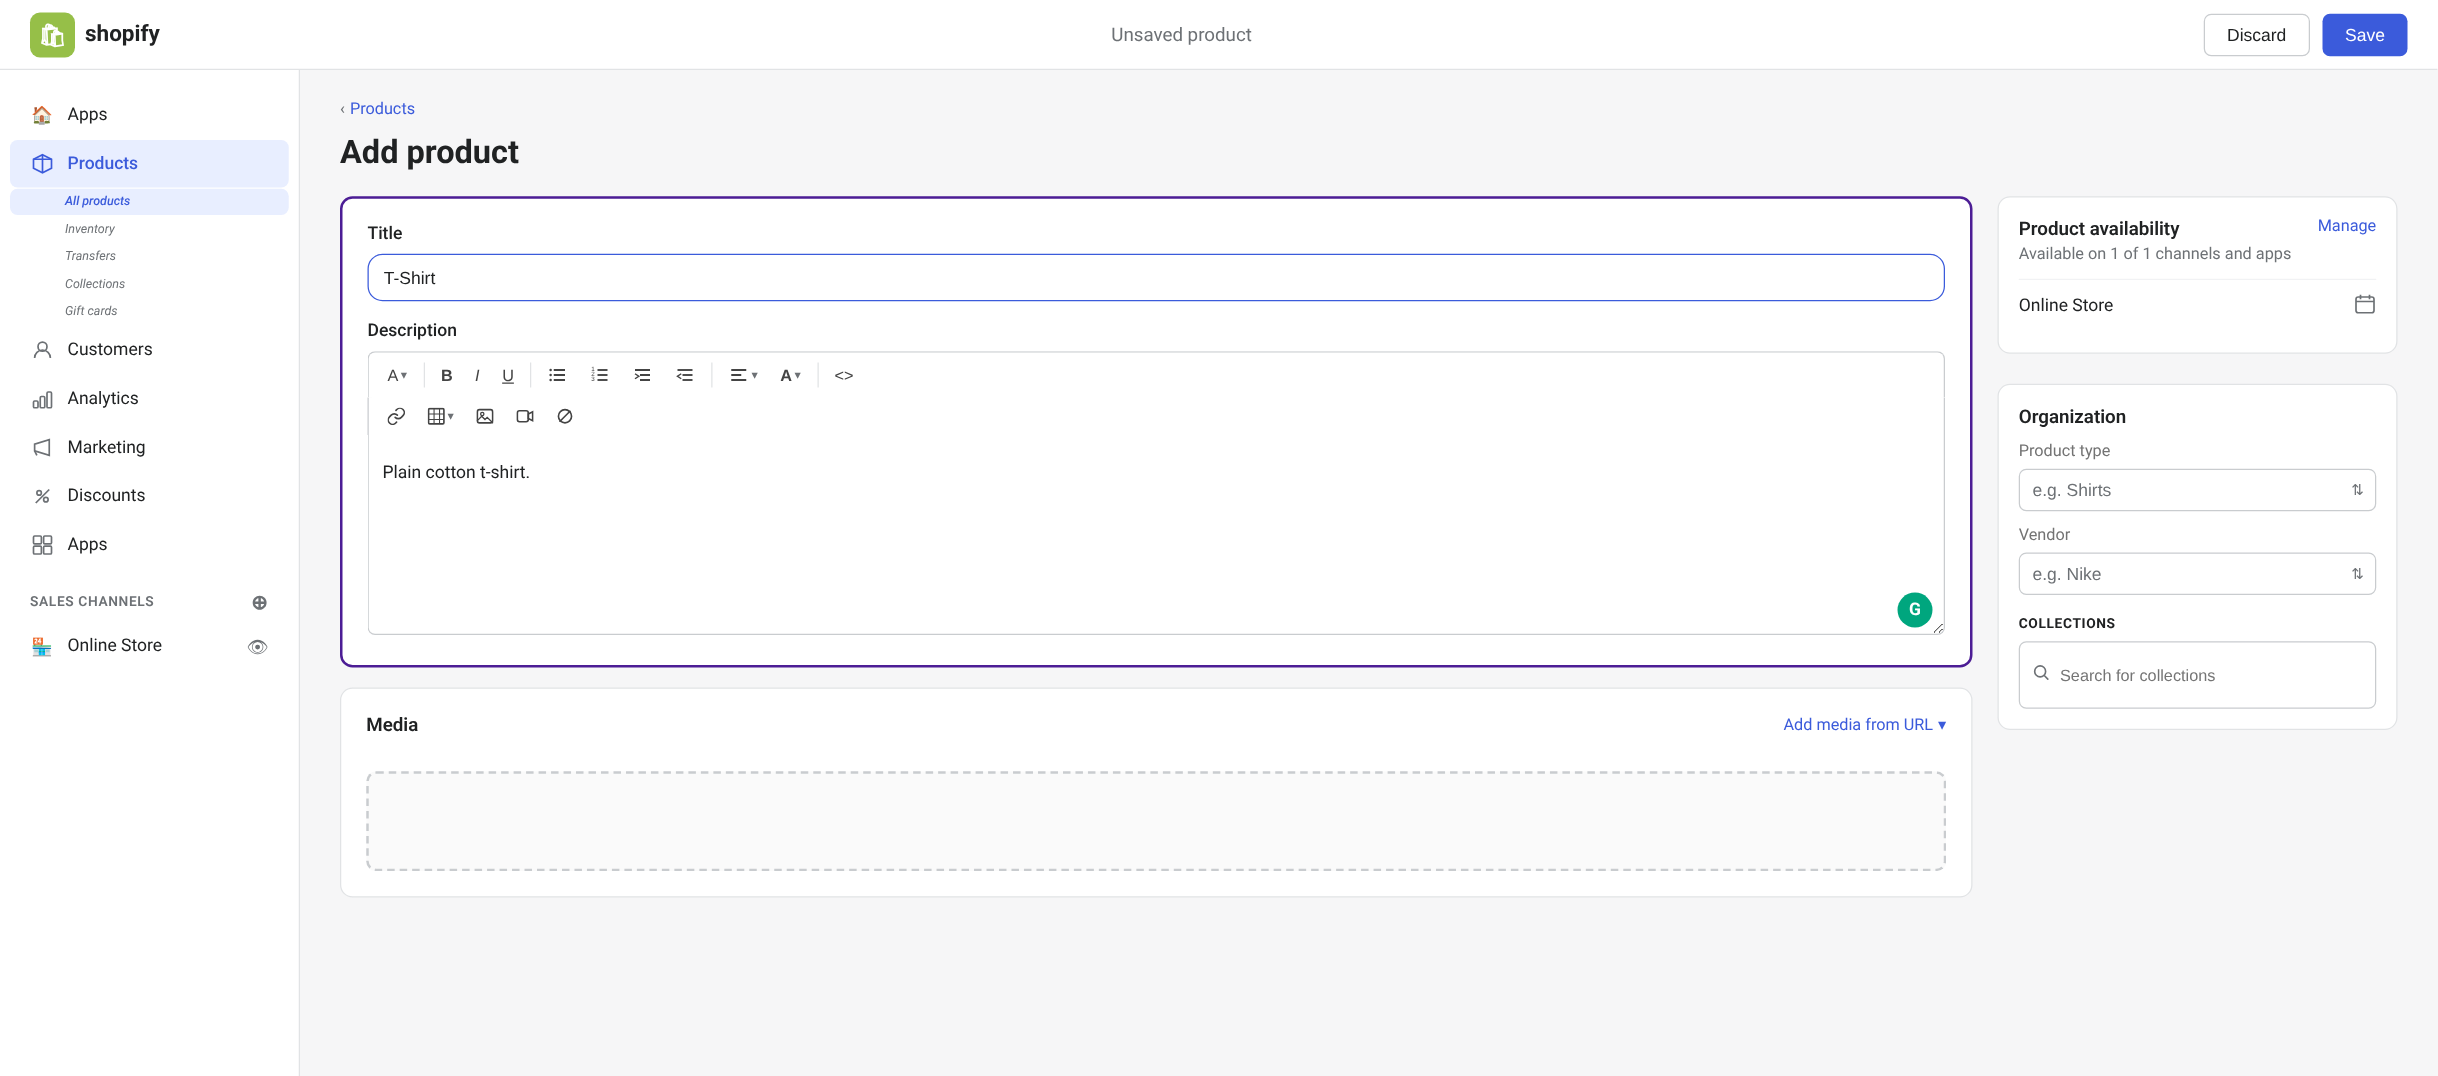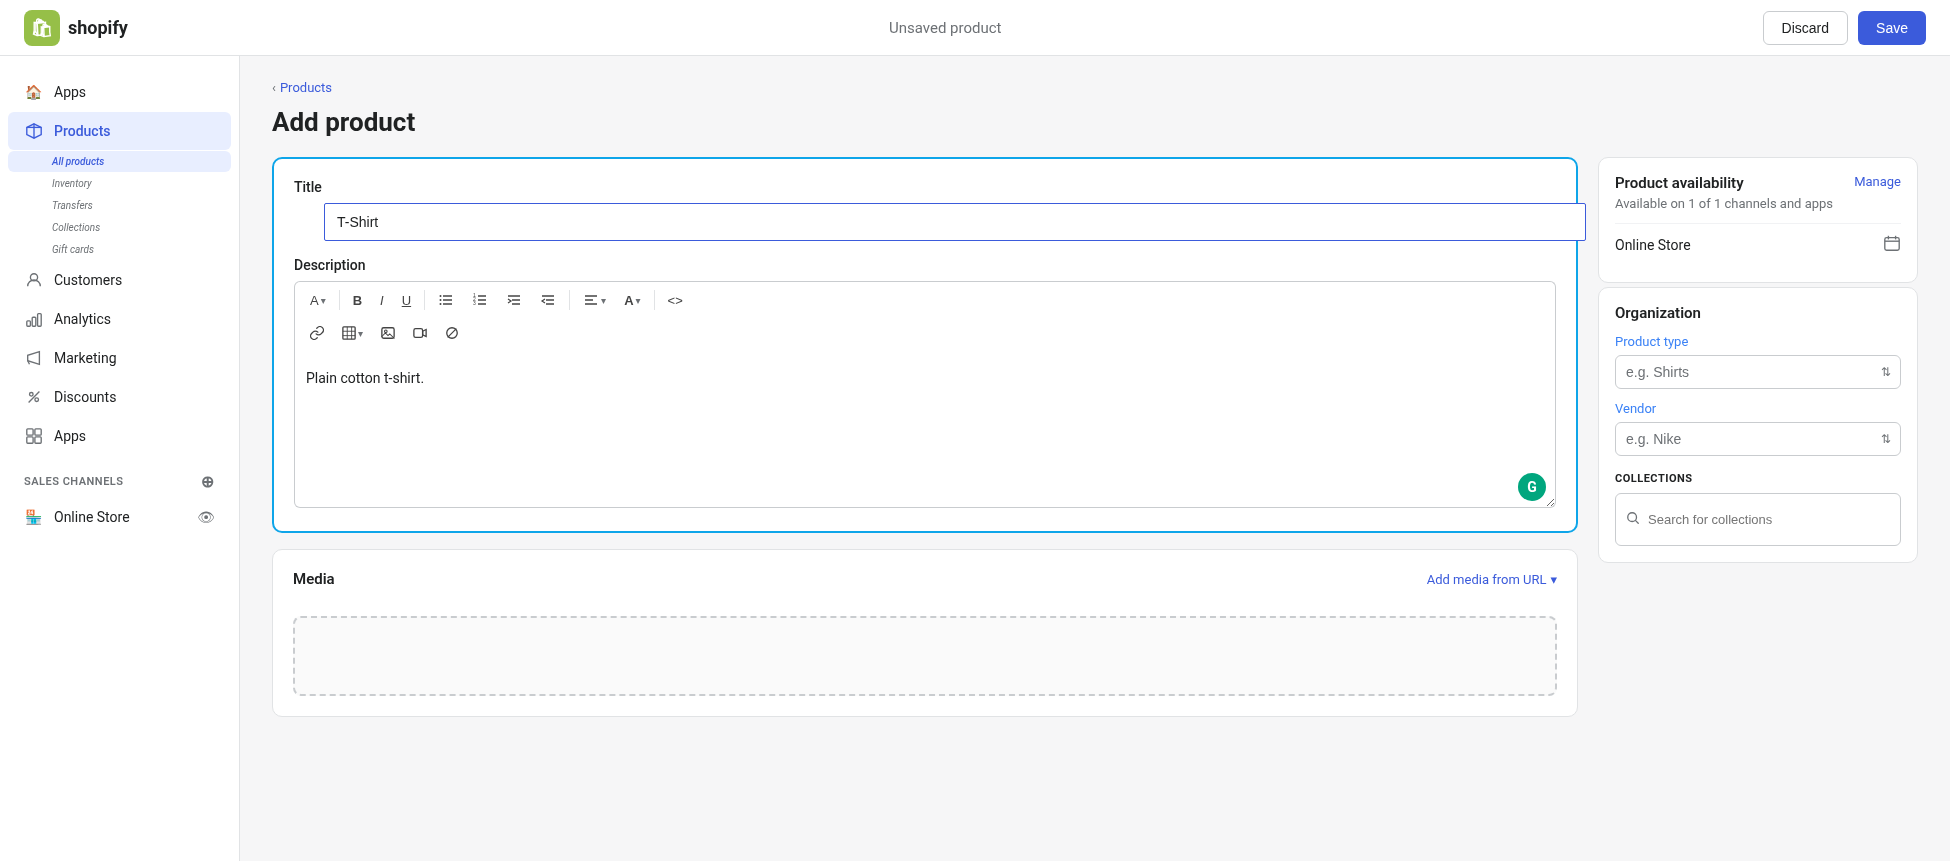--- a/index.html
+++ b/index.html
@@ -60,27 +60,27 @@
     .page-title { font-size: 26px; font-weight: 700; color: #202223; margin-bottom: 20px; }
 
     
     .content-grid { display: grid; grid-template-columns: 1fr 320px; gap: 20px; }
 
     
     .card {
       background: #fff; border-radius: 10px; border: 1px solid #e1e3e5;
       padding: 20px; margin-bottom: 16px;
     }
-    .card.focused { border: 2px solid #0ea5e9; }
+    .card.focused { border: 2px solid #4c1d95; }
     .card-label { font-size: 14px; font-weight: 500; color: #202223; margin-bottom: 8px; }
 
     
     .title-input {
       width: 100%; padding: 10px 12px; border: 1.5px solid #3b5bdb;
-      border-radius: 2px; font-size: 14px; color: #202223; outline: none; margin-left: 30px;
+      border-radius: 12px; font-size: 14px; color: #202223; outline: none;
     }
 
     
     .desc-toolbar {
       border: 1px solid #c9cccf; border-bottom: none;
       border-radius: 6px 6px 0 0; padding: 6px 8px;
       display: flex; align-items: center; gap: 4px; flex-wrap: wrap; background: #fff;
     }
     .desc-toolbar-row2 {
       border: 1px solid #c9cccf; border-top: none; border-bottom: none;
@@ -109,30 +109,30 @@
     .media-header { display: flex; justify-content: space-between; margin-bottom: 28px; }
     .media-title { font-size: 15px; font-weight: 600; }
     .media-add-link { color: #3b5bdb; font-size: 13px; cursor: pointer; display: flex; align-items: center; gap: 4px; }
     .media-dropzone {
       border: 2px dashed #c9cccf; border-radius: 8px; min-height: 80px;
       display: flex; align-items: center; justify-content: center; background: #fafafa;
     }
 
     
     .right-panel {}
-    .right-card { background: #fff; border-radius: 10px; border: 1px solid #e1e3e5; padding: 16px; margin-bottom: 4px; }
+    .right-card { background: #fff; border-radius: 10px; border: 1px solid #e1e3e5; padding: 16px; margin-bottom: 24px; }
     .right-card-title { font-size: 15px; font-weight: 600; margin-bottom: 4px; }
     .right-card-sub { font-size: 13px; color: #6d7175; margin-bottom: 12px; }
     .manage-link { color: #3b5bdb; font-size: 13px; cursor: pointer; }
     .right-card-header { display: flex; align-items: flex-start; justify-content: space-between; }
     .channel-row { display: flex; align-items: center; justify-content: space-between; padding: 10px 0; border-top: 1px solid #f1f2f4; }
     .channel-name { font-size: 14px; color: #202223; }
     .channel-icon { color: #6d7175; font-size: 16px; }
 
-    .org-label { font-size: 13px; color: #3b82f6; margin-bottom: 6px; margin-top: 12px; }
+    .org-label { font-size: 13px; color: #737373; margin-bottom: 6px; margin-top: 12px; }
     .select-wrapper { position: relative; }
     .select-wrapper select {
       width: 100%; padding: 8px 32px 8px 10px; border: 1px solid #c9cccf; border-radius: 6px;
       background: #fff; font-size: 14px; color: #6d7175; appearance: none; cursor: pointer;
     }
     .select-arrow {
       position: absolute; right: 10px; top: 50%; transform: translateY(-50%);
       pointer-events: none; color: #6d7175; font-size: 12px;
     }
 

